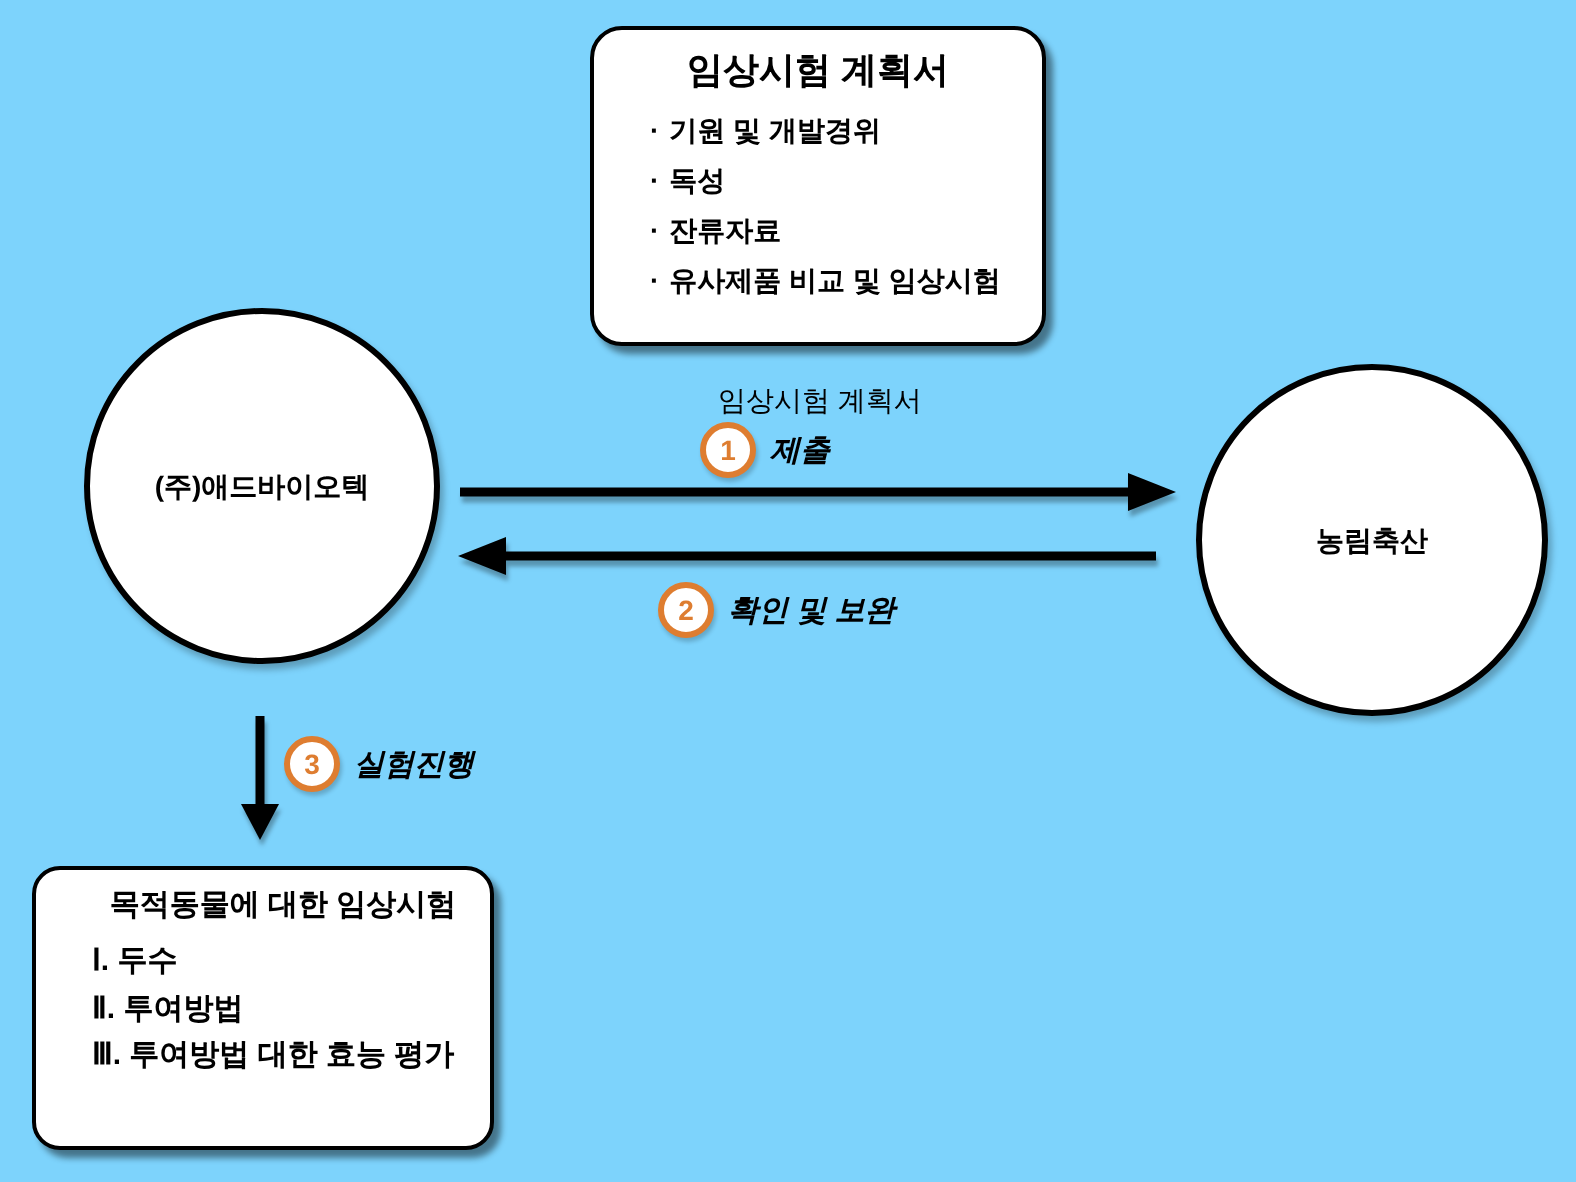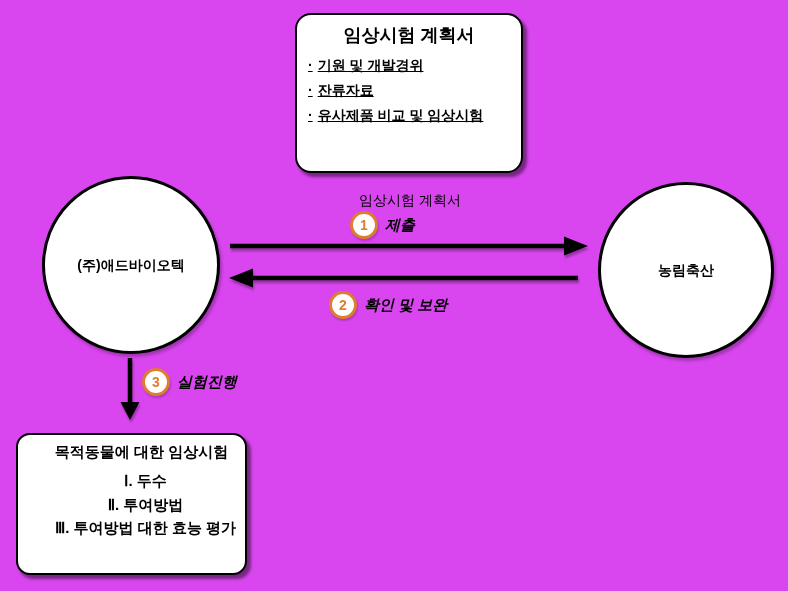--- a/index.html
+++ b/index.html
@@ -5,21 +5,21 @@
   html, body {
     margin: 0;
     padding: 0;
     background: #ffffff;
     font-family: "Liberation Sans", sans-serif;
   }
   .canvas {
     position: relative;
     width: 788px;
     height: 591px;
-    background: #d946ef;
+    background: #7dd3fc;
     overflow: hidden;
   }
 
   
   .round-box {
     position: absolute;
     background: #ffffff;
     border: 2.5px solid #000000;
     border-radius: 16px;
     box-shadow: 3.5px 4px 3px rgba(0,0,0,0.45);
@@ -27,21 +27,21 @@
   }
   .top-box { left: 295px; top: 13px; width: 228px; height: 160px; }
   .top-box .box-title {
     text-align: center;
     font-size: 18px;
     font-weight: bold;
     color: #000;
     margin-top: 8px;
     white-space: nowrap;
   }
-  .bullet-list { margin-top: 6px; padding-left: 11px; text-decoration: underline; }
+  .bullet-list { margin-top: 6px; padding-left: 28px; }
   .bullet-line {
     font-size: 14px;
     font-weight: bold;
     color: #000;
     line-height: 25px;
     white-space: nowrap;
   }
   .bullet-line .dot { margin-right: 5px; }
 
   .bottom-box { left: 16px; top: 433px; width: 231px; height: 142px; border-radius: 14px; padding-left: 20px; }
@@ -53,38 +53,37 @@
     margin-top: 8px;
     white-space: nowrap;
   }
   .item-list { margin-top: 7px; padding-left: 8px; }
   .item-line {
     font-size: 15px;
     font-weight: bold;
     color: #000;
     line-height: 23.5px;
     white-space: nowrap;
-    text-align: center;
   }
 
   
   .big-circle {
     position: absolute;
     background: #ffffff;
     border: 3px solid #000000;
     border-radius: 50%;
     box-sizing: border-box;
     display: flex;
     flex-direction: column;
     align-items: center;
     justify-content: center;
     box-shadow: 2px 3px 3px rgba(0,0,0,0.25);
     text-align: center;
   }
-  .left-circle  { left: 42px;  top: 176px; width: 178px; height: 178px; }
+  .left-circle  { left: 42px;  top: 154px; width: 178px; height: 178px; }
   .right-circle { left: 598px; top: 182px; width: 176px; height: 176px; justify-content: center; }
   .big-circle .circle-label {
     font-size: 14px;
     font-weight: bold;
     color: #000;
     line-height: 27px;
     white-space: nowrap;
   }
 
   
@@ -155,20 +154,21 @@
     <g class="arrow-shape">
       <line x1="130" y1="358" x2="130" y2="404" stroke="#000" stroke-width="4.5"></line>
       <polygon points="120.5,402 139.5,402 130,420" fill="#000"></polygon>
     </g>
   </svg>
 
   <div class="round-box top-box">
     <div class="box-title">임상시험 계획서</div>
     <div class="bullet-list">
       <div class="bullet-line"><span class="dot">·</span><span>기원 및 개발경위</span></div>
+      <div class="bullet-line"><span class="dot">·</span><span>독성</span></div>
       <div class="bullet-line"><span class="dot">·</span><span>잔류자료</span></div>
       <div class="bullet-line"><span class="dot">·</span><span>유사제품 비교 및 임상시험</span></div>
     </div>
   </div>
 
   <div class="big-circle left-circle">
     <div class="circle-label">(주)애드바이오텍</div>
   </div>
 
   <div class="big-circle right-circle">

